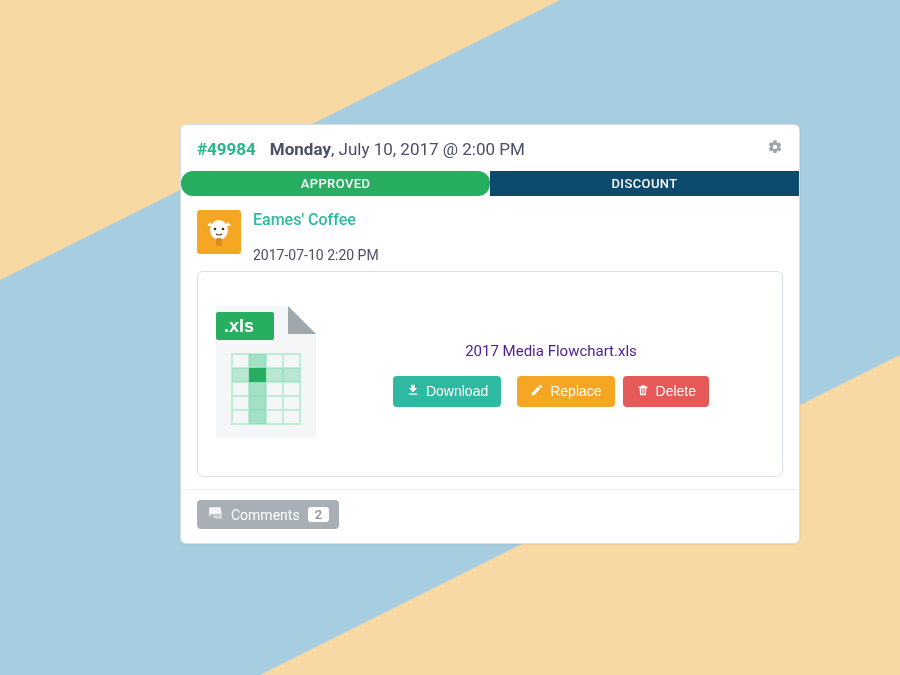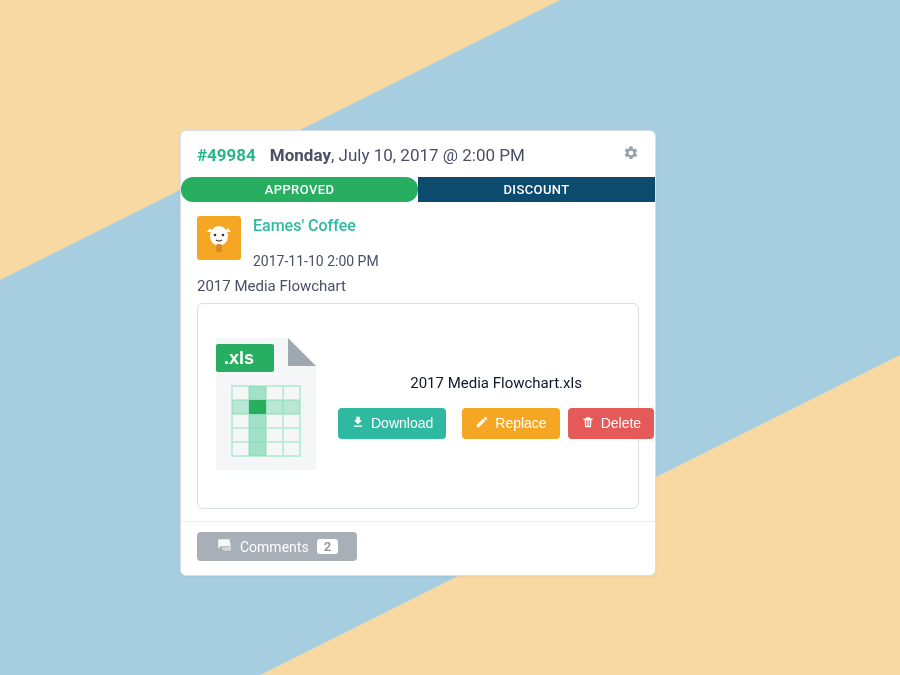--- a/index.html
+++ b/index.html
@@ -16,22 +16,22 @@
     border-right: 560px solid transparent;
   }
   .bg-tan-bottom {
     position: absolute; bottom: 0; right: 0;
     width: 0; height: 0;
     border-bottom: 320px solid #f8d8a3;
     border-left: 640px solid transparent;
   }
   .card {
     position: absolute;
-    top: 130px; left: 180px;
-    width: 476px;
+    top: 124px; left: 180px;
+    width: 620px;
     background: #fff;
     border: 1px solid #d8dfe5;
     border-radius: 6px;
     box-shadow: 0 1px 3px rgba(0,0,0,0.05);
   }
   .card-header {
     display: flex; align-items: center;
     padding: 14px 16px 12px 16px;
   }
   .order-id {
@@ -85,21 +85,21 @@
     padding: 34px 18px;
     gap: 22px;
   }
   .file-icon {
     width: 100px; flex-shrink: 0;
   }
   .attachment-right {
     flex: 1; text-align: center;
   }
   .file-name {
-    color: #0f172a; font-size: 15px;
+    color: #4c1d95; font-size: 15px;
     margin-bottom: 16px;
   }
   .btn-row {
     display: flex; gap: 8px; justify-content: center;
   }
   .btn {
     display: inline-flex; align-items: center; gap: 6px;
     color: #fff; border: none; border-radius: 4px;
     padding: 7px 13px; font-size: 14px; cursor: pointer;
   }
@@ -108,21 +108,21 @@
   .btn-delete { background: #e55958; }
   .card-divider {
     border-top: 1px solid #eceff2;
     margin: 4px 0 0 0;
   }
   .comments-bar {
     display: inline-flex; align-items: center; gap: 8px;
     background: #a8afb6; color: #fff;
     border-radius: 4px;
     margin: 10px 16px 14px 16px;
-    padding: 6px 19px; font-size: 14px;
+    padding: 6px 10px; font-size: 14px;
     cursor: pointer;
   }
   .comments-badge {
     background: #fff; color: #8e959c;
     border-radius: 3px; padding: 0 7px; font-size: 13px; font-weight: 600;
   }
 </style>
 </head>
 <body>
 
@@ -156,25 +156,24 @@
         <path d="M9 8 L12 12 L6 12 Z" fill="#fffefa"></path>
         <path d="M27 8 L30 12 L24 12 Z" fill="#fffefa"></path>
         <circle cx="14" cy="15" r="1.3" fill="#333"></circle>
         <circle cx="22" cy="15" r="1.3" fill="#333"></circle>
         <path d="M15 20 Q18 22 21 20" stroke="#333" stroke-width="1.2" fill="none"></path>
         <rect x="15" y="24" width="6" height="8" rx="2" fill="#d98b1f"></rect>
       </svg>
     </div>
     <div>
       <div class="author-name">Eames' Coffee</div>
-      <div class="author-ts">2017-11-10 2:00 PM</div>
-    </div>
-  </div>
-
-  <div class="attachment-title">2017 Media Flowchart</div>
+      <div class="author-ts">2017-07-10 2:20 PM</div>
+    </div>
+  </div>
+
 
   <div class="attachment-box">
     <div class="file-icon">
       <svg width="100" height="132" viewBox="0 0 100 132">
         <path d="M0 0 H72 L100 28 V132 H0 Z" fill="#f4f6f7"></path>
         <path d="M72 0 L100 28 H72 Z" fill="#9fa8ae"></path>
         <rect x="0" y="6" width="58" height="28" rx="2" fill="#27ae60"></rect>
         <text x="8" y="26" fill="#fff" font-family="Arial" font-size="18" font-weight="bold">.xls</text>
         <g transform="translate(16,48)">
           <rect x="0" y="0" width="68" height="70" fill="none" stroke="#bdecd7" stroke-width="2"></rect>

